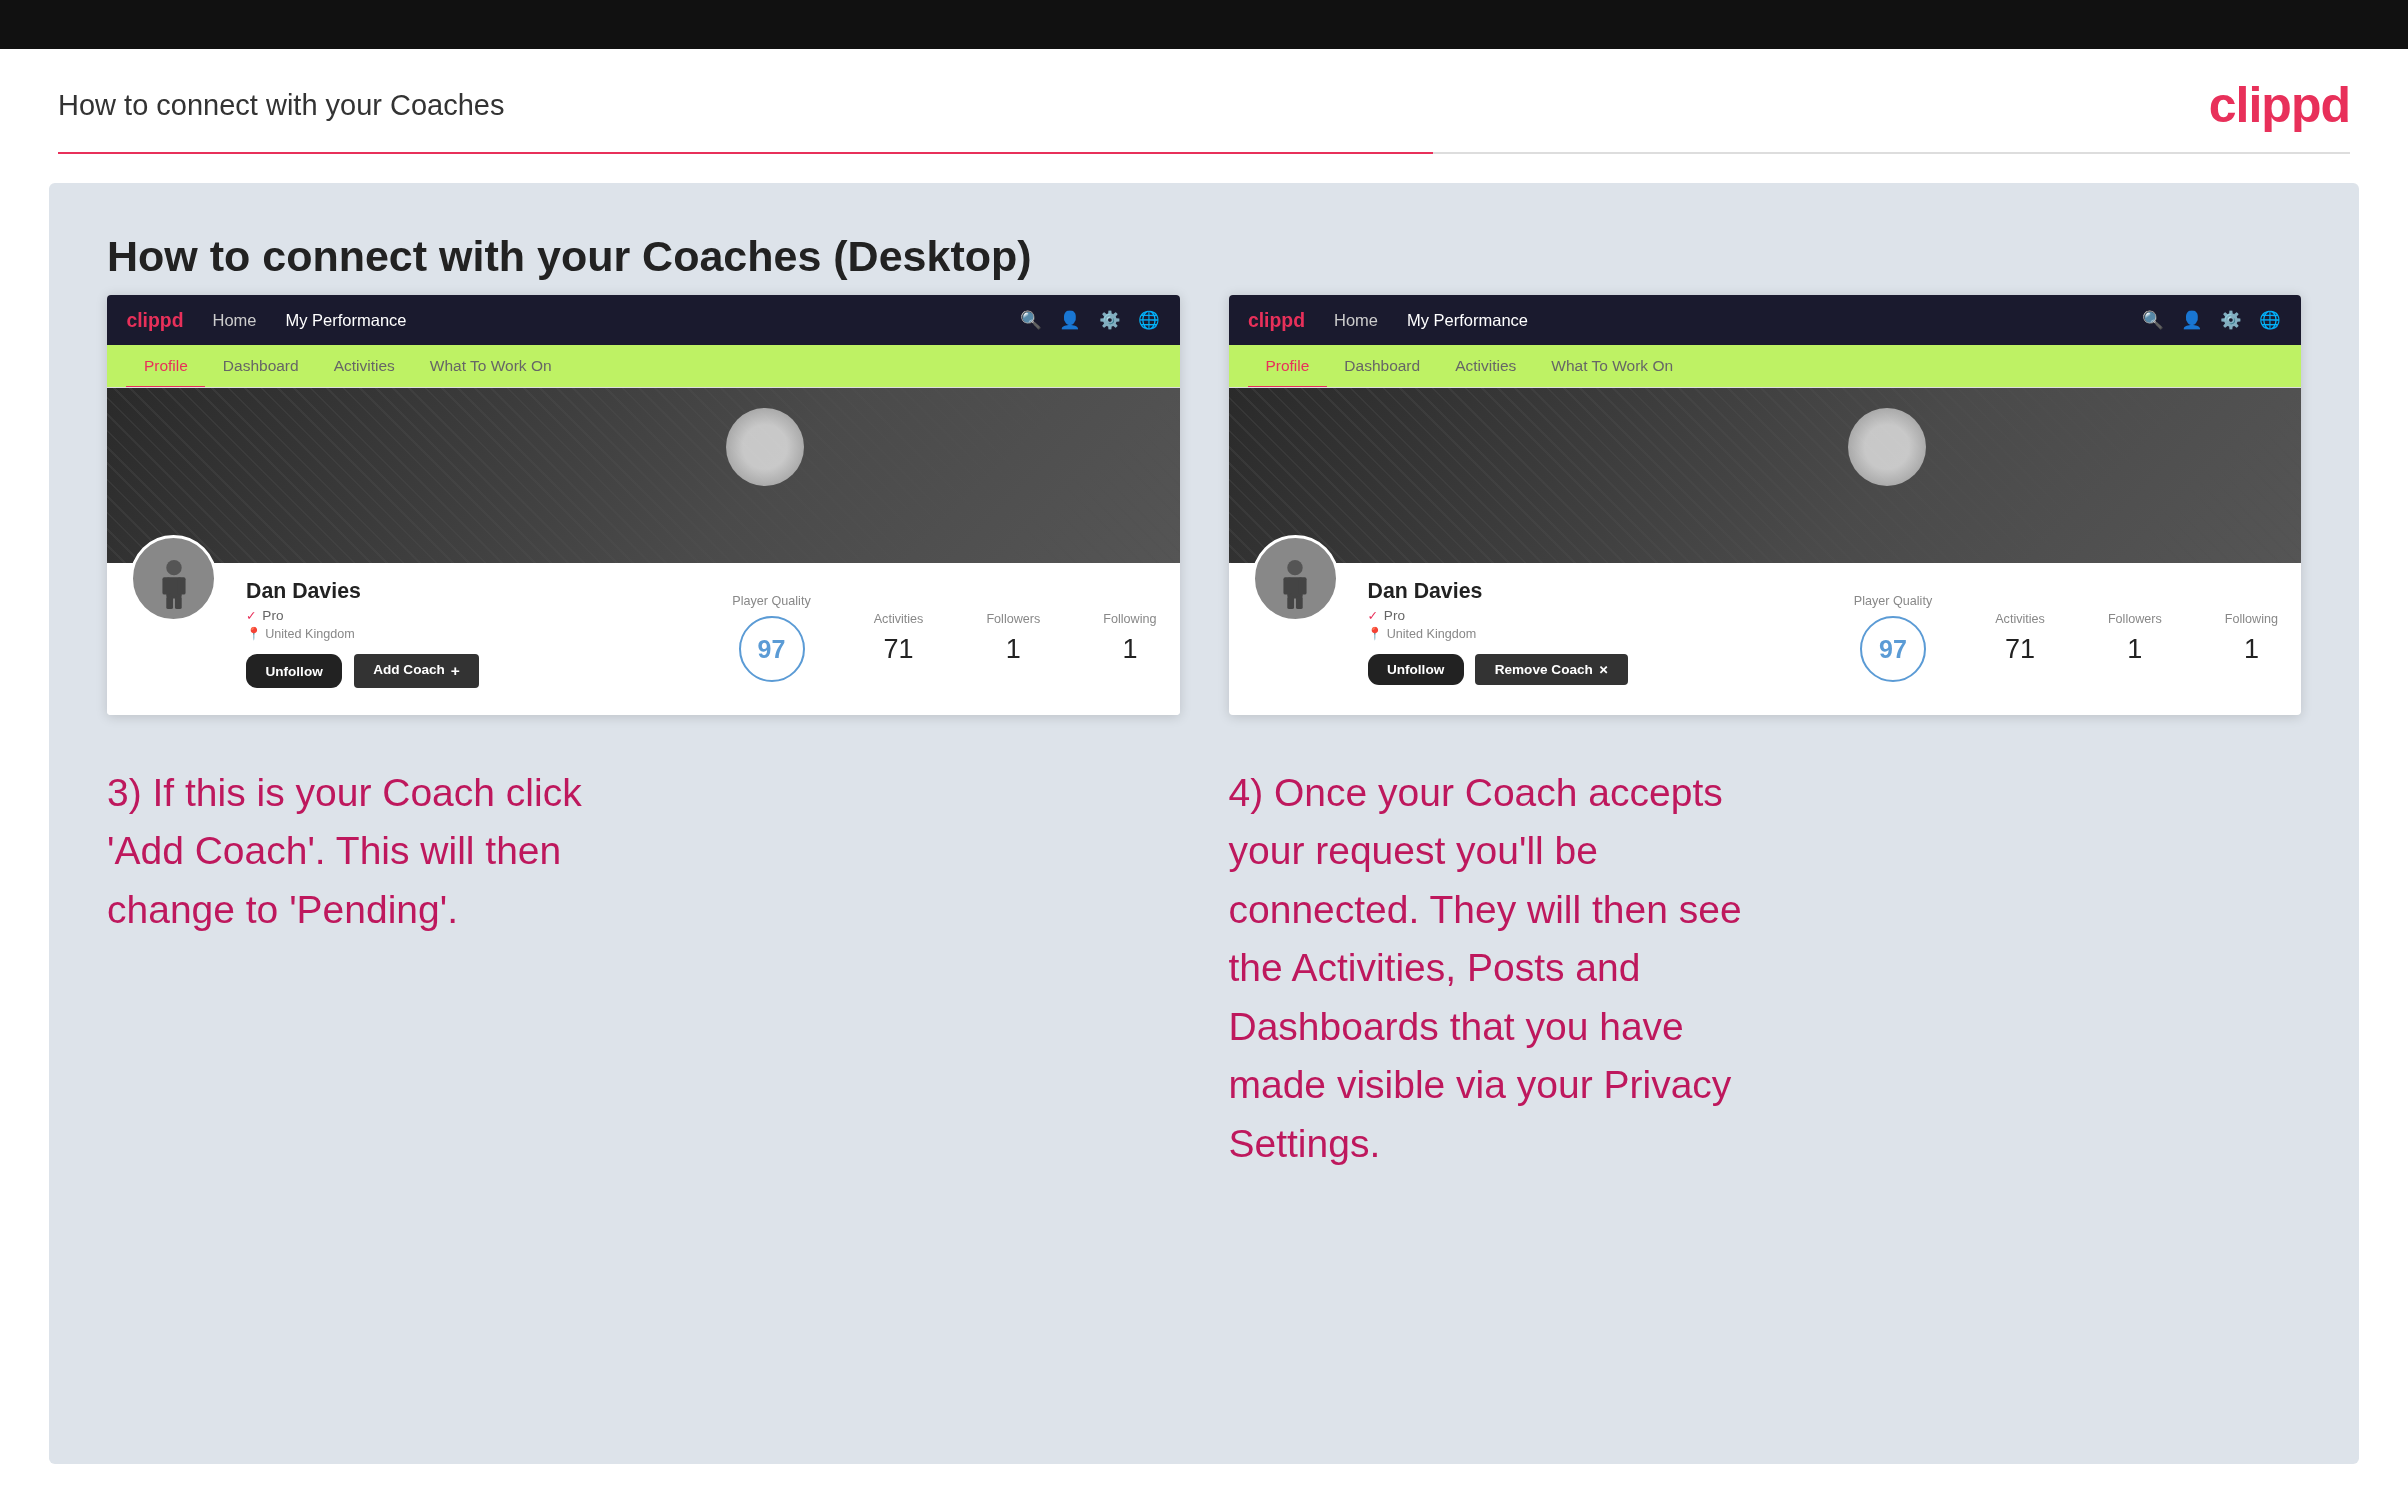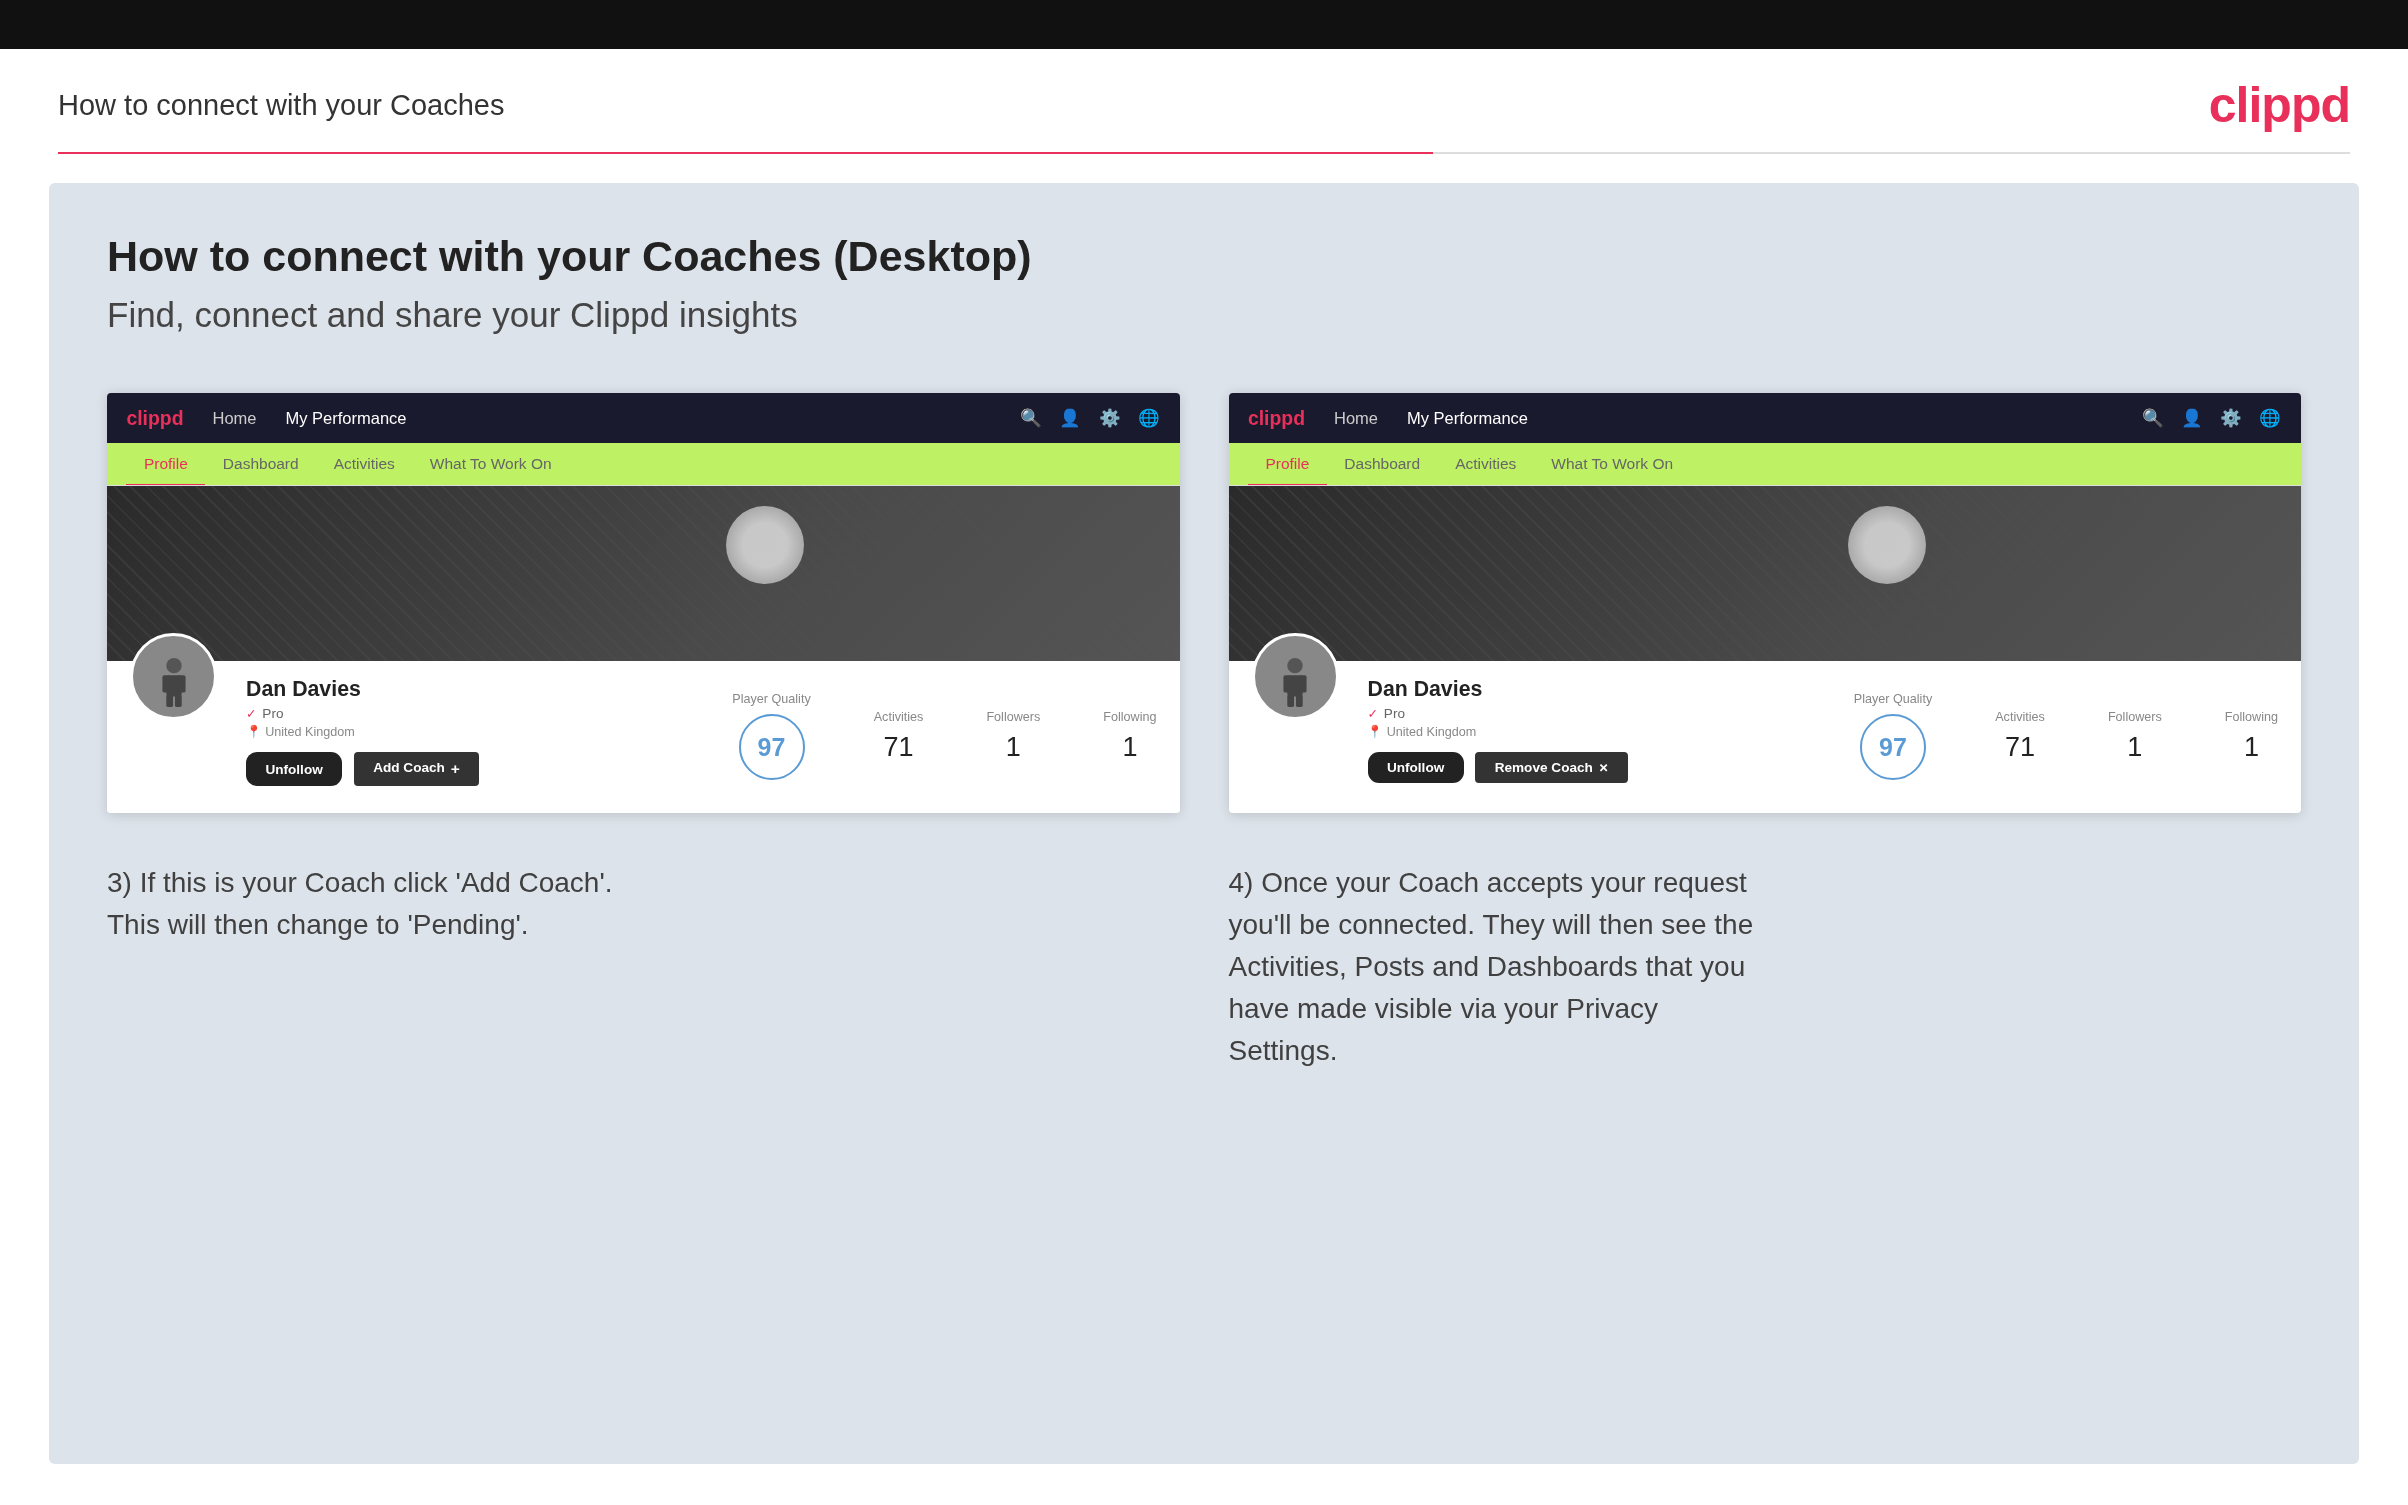--- a/index.html
+++ b/index.html
@@ -266,22 +266,22 @@
       align-items: center;
       justify-content: center;
       font-size: 25px;
       font-weight: 700;
       color: #5b9bd5;
       margin: 0 auto;
     }
 
     
     .description-text {
-      font-size: 28px;
-      color: #404040;
+      font-size: 39px;
+      color: #be185d;
       line-height: 1.5;
       max-width: 543px;
     }
 
     .bottom-section {
       display: flex;
       gap: 49px;
       margin-top: 29px;
     }
     .bottom-left, .bottom-right {
@@ -345,21 +345,20 @@
 <div class="header">
   <span class="header-title">How to connect with your Coaches</span>
   <span class="logo">clippd</span>
 </div>
 
 <div class="header-divider"></div>
 
 <div class="main-content">
 
   <div class="page-title">How to connect with your Coaches (Desktop)</div>
-  <div class="page-subtitle">Find, connect and share your Clippd insights</div>
 
   <div class="screenshots-row">
 
     <div class="screenshot-container">
 
       <div class="mock-nav">
         <span class="mock-logo">clippd</span>
         <span class="mock-nav-item">Home</span>
         <span class="mock-nav-item active">My Performance</span>
         <div class="mock-nav-right">

